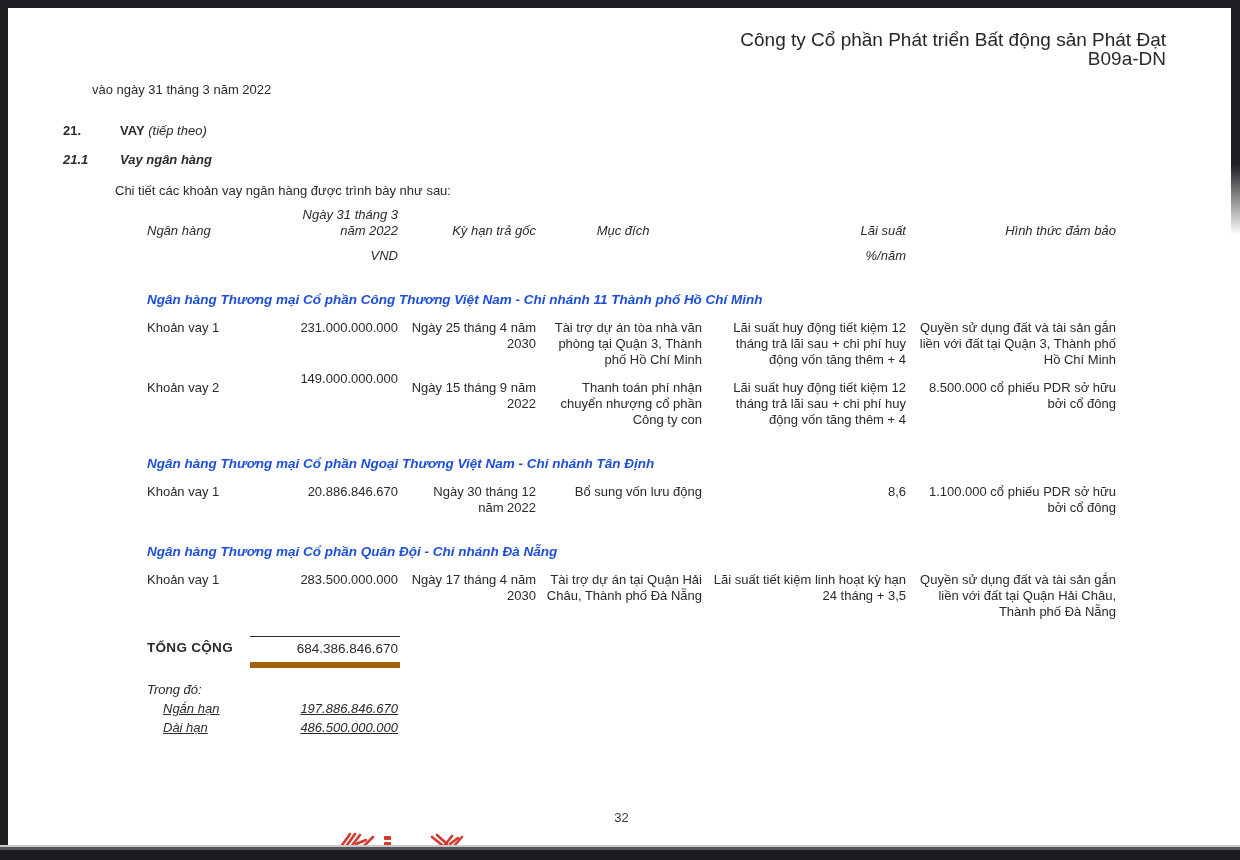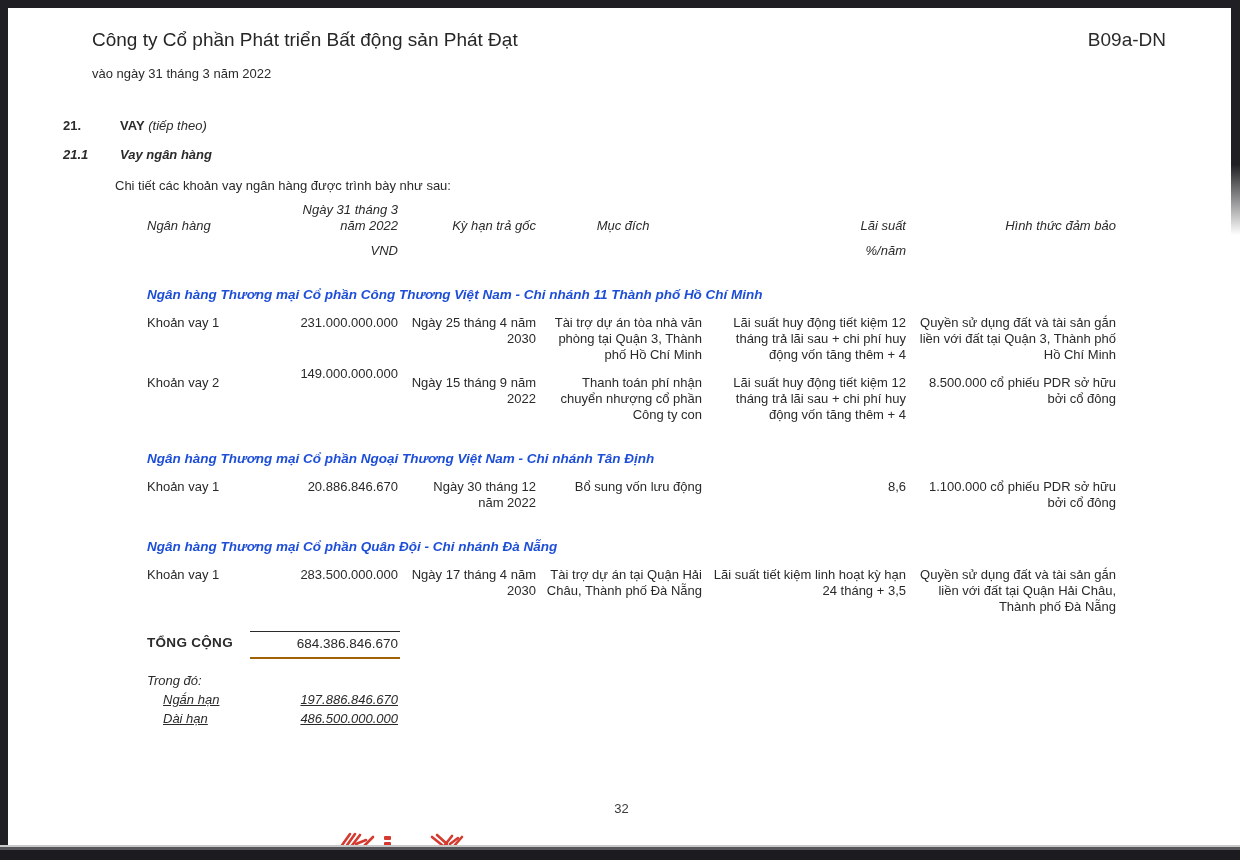--- a/index.html
+++ b/index.html
@@ -18,27 +18,27 @@
   .edge-left{position:absolute;top:0;left:0;bottom:0;width:8px;background:#202024;z-index:5;}
   .edge-right{position:absolute;top:0;right:0;width:9px;height:235px;background:linear-gradient(#202024 70%,rgba(32,32,36,0));z-index:5;}
   .edge-bottom{position:absolute;left:0;right:0;bottom:0;height:15px;z-index:6;
     background:linear-gradient(#c9c9c9 0 2px,#55555a 2px 5px,#1c1c20 5px 100%);}
   .content{position:relative;padding:28px 60px 0 63px;}
 
   .bold{font-weight:bold;}
   .ital{font-style:italic;}
   .bold-ital{font-weight:bold;font-style:italic;}
 
-  .doc-header{display:flex;justify-content:space-between;align-items:center;margin-left:29px;margin-right:14px;}
+  .doc-header{display:flex;justify-content:space-between;align-items:flex-end;margin-left:29px;margin-right:14px;flex-direction:column;}
   .company{font-size:19px;line-height:23px;color:#262626;}
   .form-code{font-size:19px;color:#2a2a2a;}
   .subtitle{margin-left:29px;margin-top:15px;}
 
   .sec-row{display:flex;margin-top:0;}
-  .sec-row.first{margin-top:36px;}
+  .sec-row.first{margin-top:25px;}
   .sec-row.second{margin-top:13px;}
   .sec-num{width:57px;flex:0 0 57px;}
   .intro{margin-left:52px;margin-top:15px;}
 
   .tbl{margin-left:84px;width:985px;}
   .trow{display:flex;gap:8px;}
   .c-bank{width:95px;flex:0 0 95px;text-align:left;}
   .c-amount{width:148px;flex:0 0 148px;text-align:right;}
   .c-term{width:130px;flex:0 0 130px;text-align:right;}
   .c-purpose{width:158px;flex:0 0 158px;text-align:right;}
@@ -48,21 +48,21 @@
   .thead-main{align-items:flex-end;margin-top:8px;}
   .thead-main .c-purpose{text-align:center;}
   .thead-units{margin-top:9px;}
 
   .group-heading{margin-top:28px;margin-bottom:12px;font-size:13.5px;color:#1d4ed8;}
   .loan-row{margin-bottom:12px;}
   .raised{position:relative;top:-9px;}
 
   .total-row{display:flex;gap:8px;margin-top:16px;align-items:flex-start;}
   .total-label{font-size:13.5px;padding-top:4px;letter-spacing:.3px;}
-  .total-amount{border-top:1px solid #2b2b2b;border-bottom:2px solid #a16207;padding:4px 2px 5px 0;font-size:13.5px;}
+  .total-amount{border-top:1px solid #2b2b2b;border-bottom:6px solid #a16207;padding:4px 2px 5px 0;font-size:13.5px;}
   .breakdown-label{margin-top:14px;}
   .breakdown-row{margin-top:3px;text-decoration:underline;}
   .breakdown-row .c-bank{padding-left:16px;box-sizing:border-box;}
 
   .page-num{text-align:center;margin-top:74px;color:#3a3a3a;}
 
   .stamp{position:absolute;left:336px;top:830px;z-index:4;}
 </style>
 </head>
 <body>

